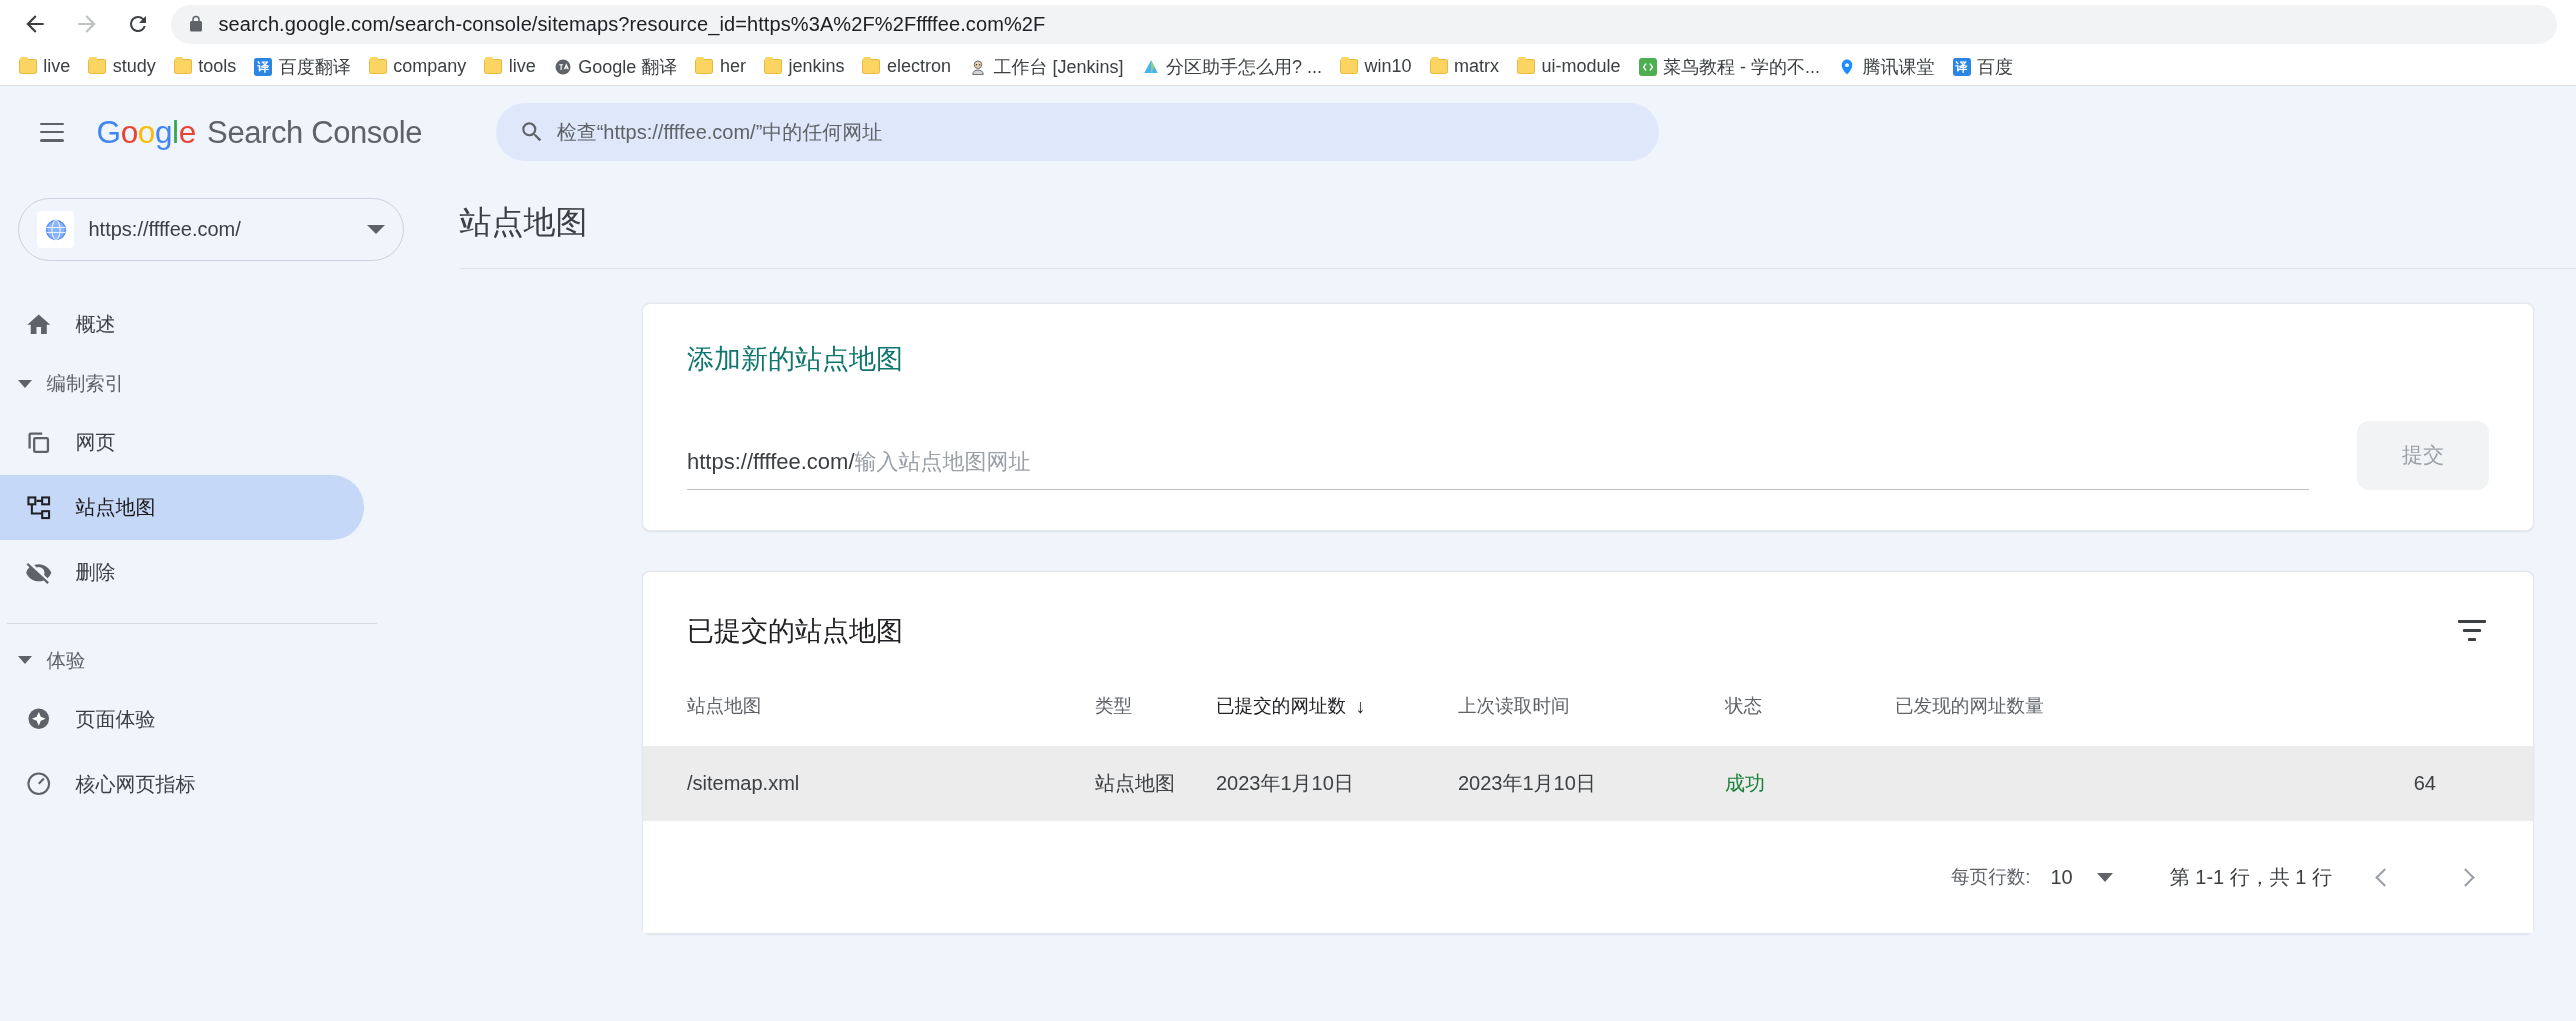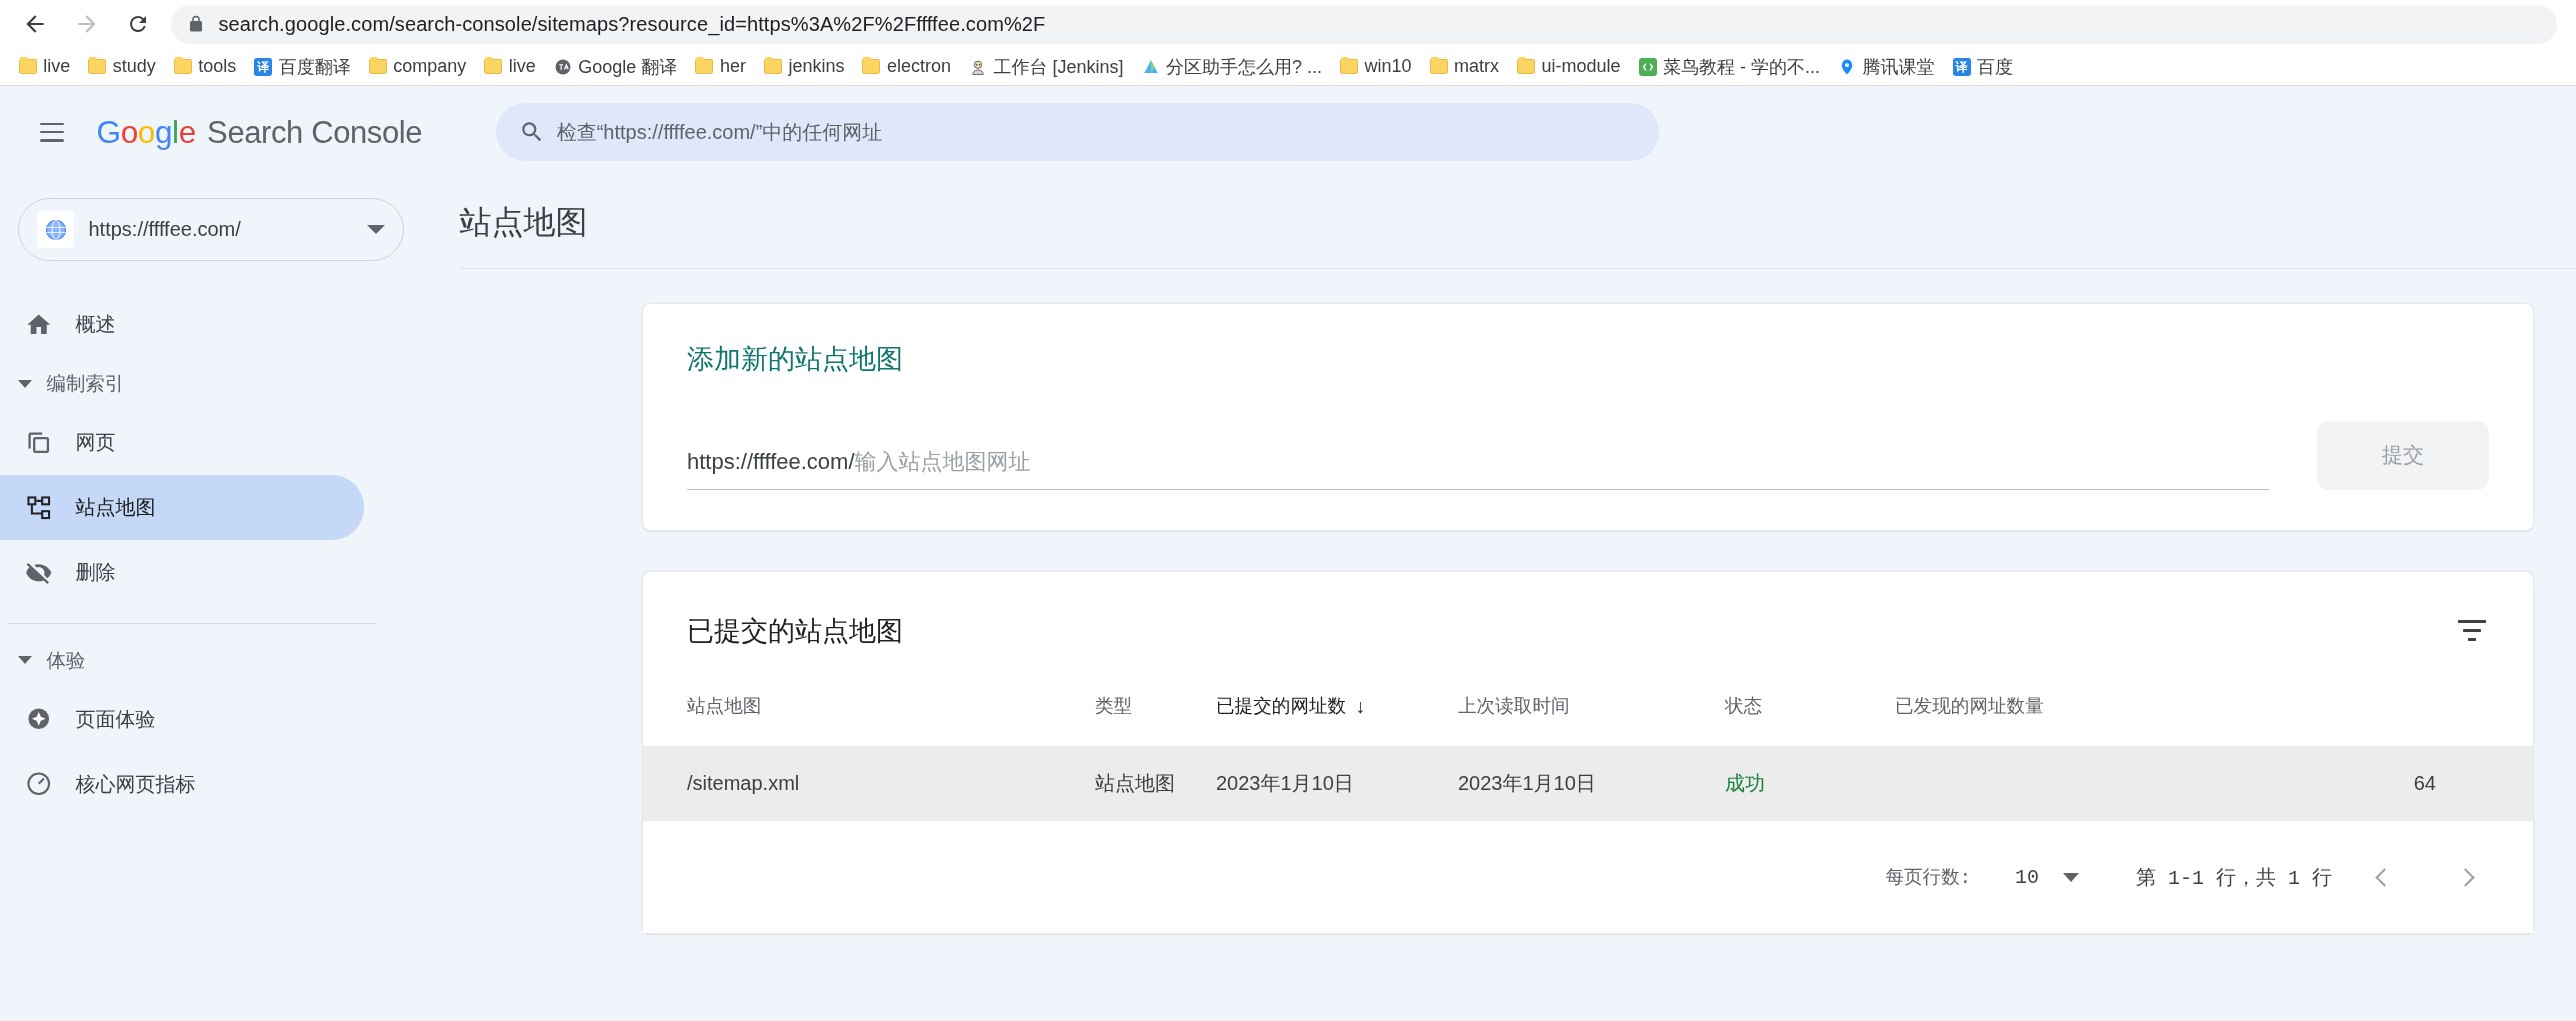--- a/index.html
+++ b/index.html
@@ -320,21 +320,21 @@
     white-space: nowrap;
   }
   .add-placeholder {
     font-size: 22px;
     color: #9aa0a6;
     white-space: nowrap;
   }
   .submit-btn {
     flex: 0 0 auto;
     margin-left: 48px;
-    width: 172px;
+    width: 132px;
     height: 69px;
     background: #f1f3f4;
     border-radius: 12px;
     display: flex;
     align-items: center;
     justify-content: center;
     font-size: 21px;
     color: #9aa0a6;
   }
 
@@ -400,24 +400,23 @@
   }
   .status-success { color: #188038; font-size: 20px; }
 
   .table-footer {
     display: flex;
     align-items: center;
     justify-content: flex-end;
     gap: 0;
     padding: 27.5px 39px 27.5px 0;
     background: #ffffff;
-    font-family: Liberation Mono, monospace;
   }
   .rows-label { font-size: 18.6px; color: #5f6368; }
-  .rows-value { font-size: 20px; color: #3c4043; margin-left: 44px; text-align: right; }
+  .rows-value { font-size: 20px; color: #3c4043; margin-left: 20px; text-align: right; }
   .rows-caret {
     width: 0; height: 0;
     border-left: 8px solid transparent;
     border-right: 8px solid transparent;
     border-top: 9px solid #5f6368;
     margin-left: 24px;
   }
   .range-label { font-size: 20px; color: #3c4043; margin-left: 57px; }
   .pager-btn {
     width: 57px; height: 57px;

